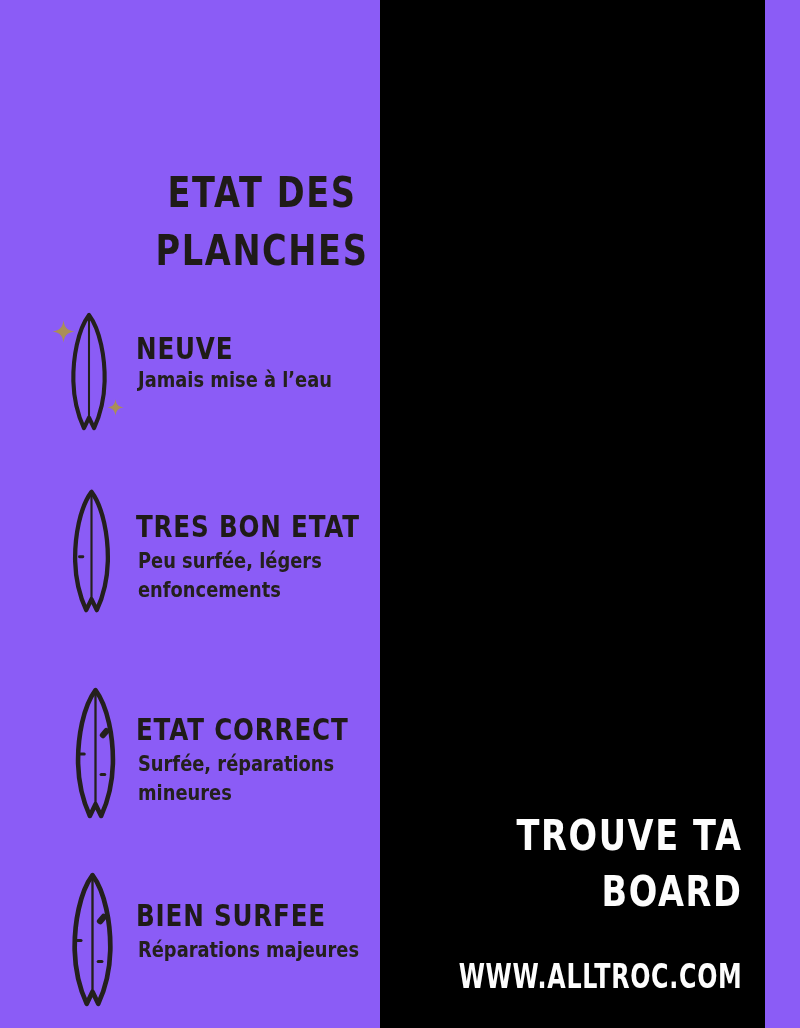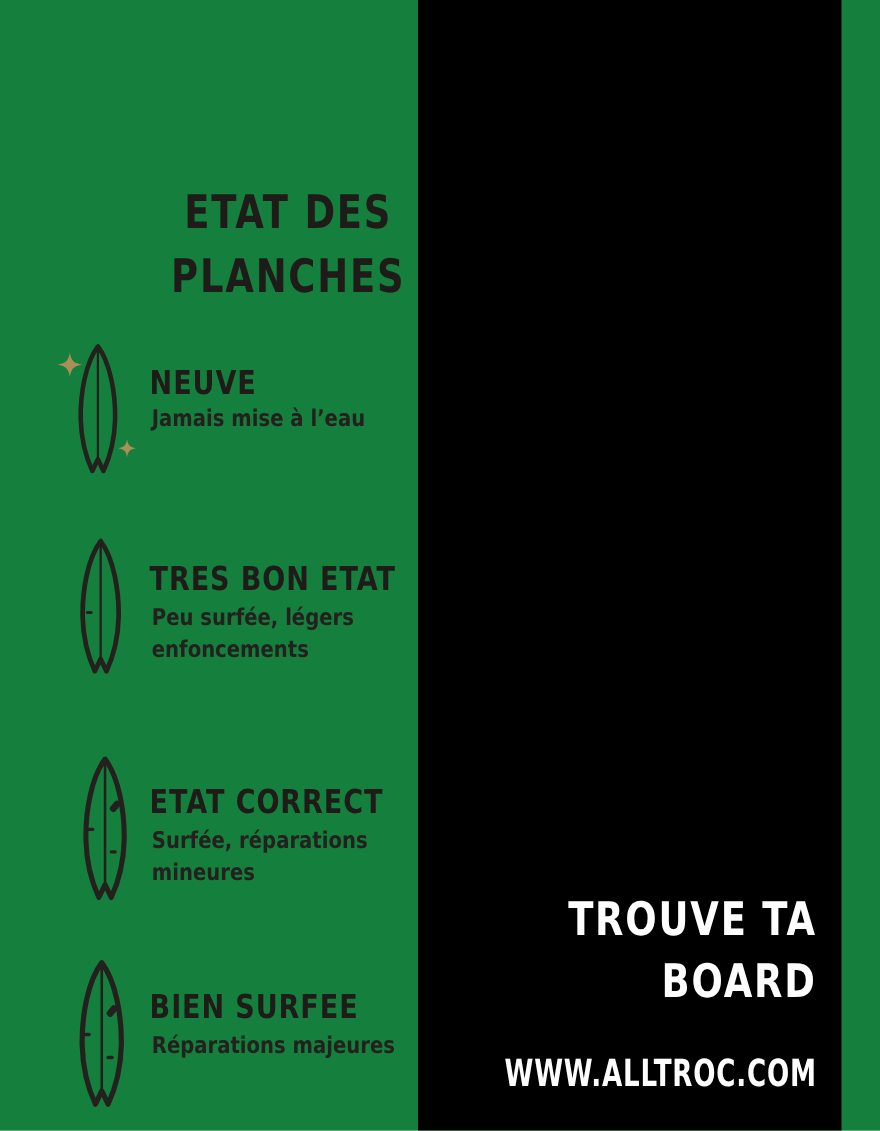--- a/index.html
+++ b/index.html
@@ -1,20 +1,20 @@
 <!DOCTYPE html>
 <html><head>
 <meta charset="utf-8">
 <style>
   * { margin:0; padding:0; box-sizing:border-box; }
   html,body { background:#e8e8e8; }
   .page {
     position:relative;
     width:800px; height:1028px;
-    background:#15803d;
+    background:#8b5cf6;
     overflow:hidden;
     font-family:"DejaVu Sans", sans-serif;
     color:#221e1b;
   }
   .black-panel {
     position:absolute;
     left:380px; top:0;
     width:385px; height:1028px;
     background:#000000;
   }

